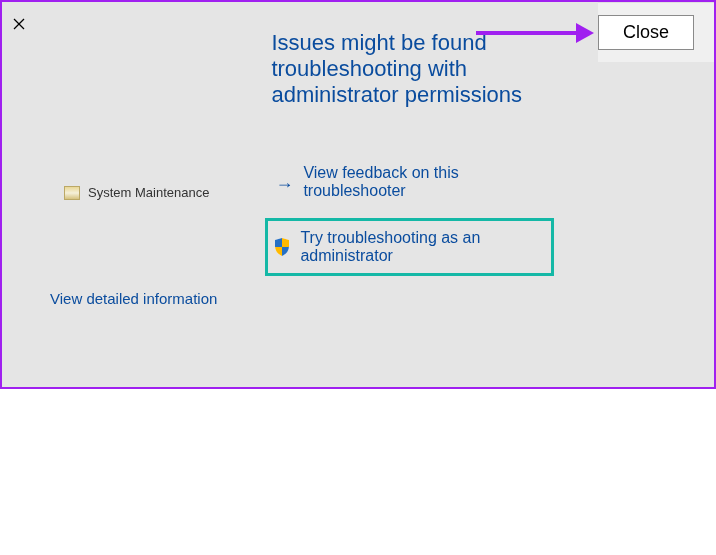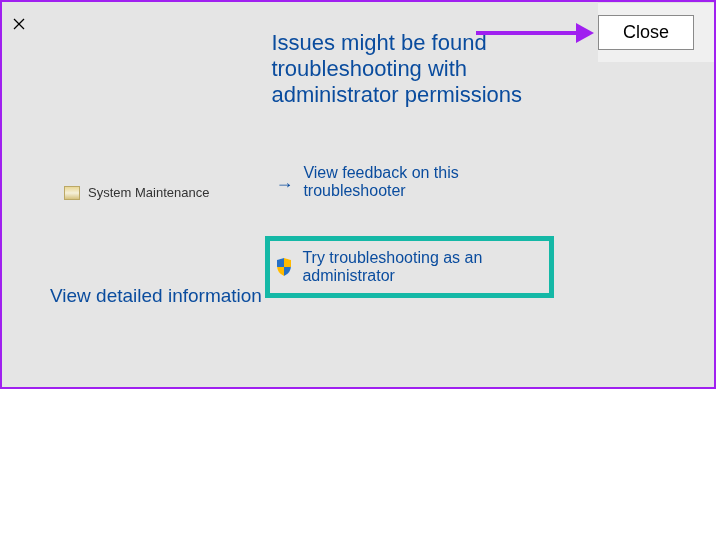--- a/index.html
+++ b/index.html
@@ -82,36 +82,36 @@
       width: 16px;
       height: 18px;
       position: relative;
     }
     .link-text {
       color: #0a4c9e;
       font-size: 16px;
       font-weight: 400;
     }
     .highlight-box {
-      border: 5px solid #14b8a6;
+      border: 3px solid #14b8a6;
       display: inline-flex;
       padding: 8px 30px 8px 6px;
       margin-left: -6px;
-      margin-top: 18px;
+      margin-top: 0;
     }
     .highlight-box .link-row {
       margin-bottom: 0;
       padding: 0;
     }
     .detailed-link {
       position: absolute;
       left: 48px;
       bottom: 80px;
       color: #0a4c9e;
-      font-size: 19px;
+      font-size: 15px;
       cursor: pointer;
     }
     .footer {
       height: 60px;
       background: #f0f0f0;
       border-top: 1px solid #e0e0e0;
       display: flex;
       align-items: center;
       justify-content: flex-end;
       padding-right: 20px;

